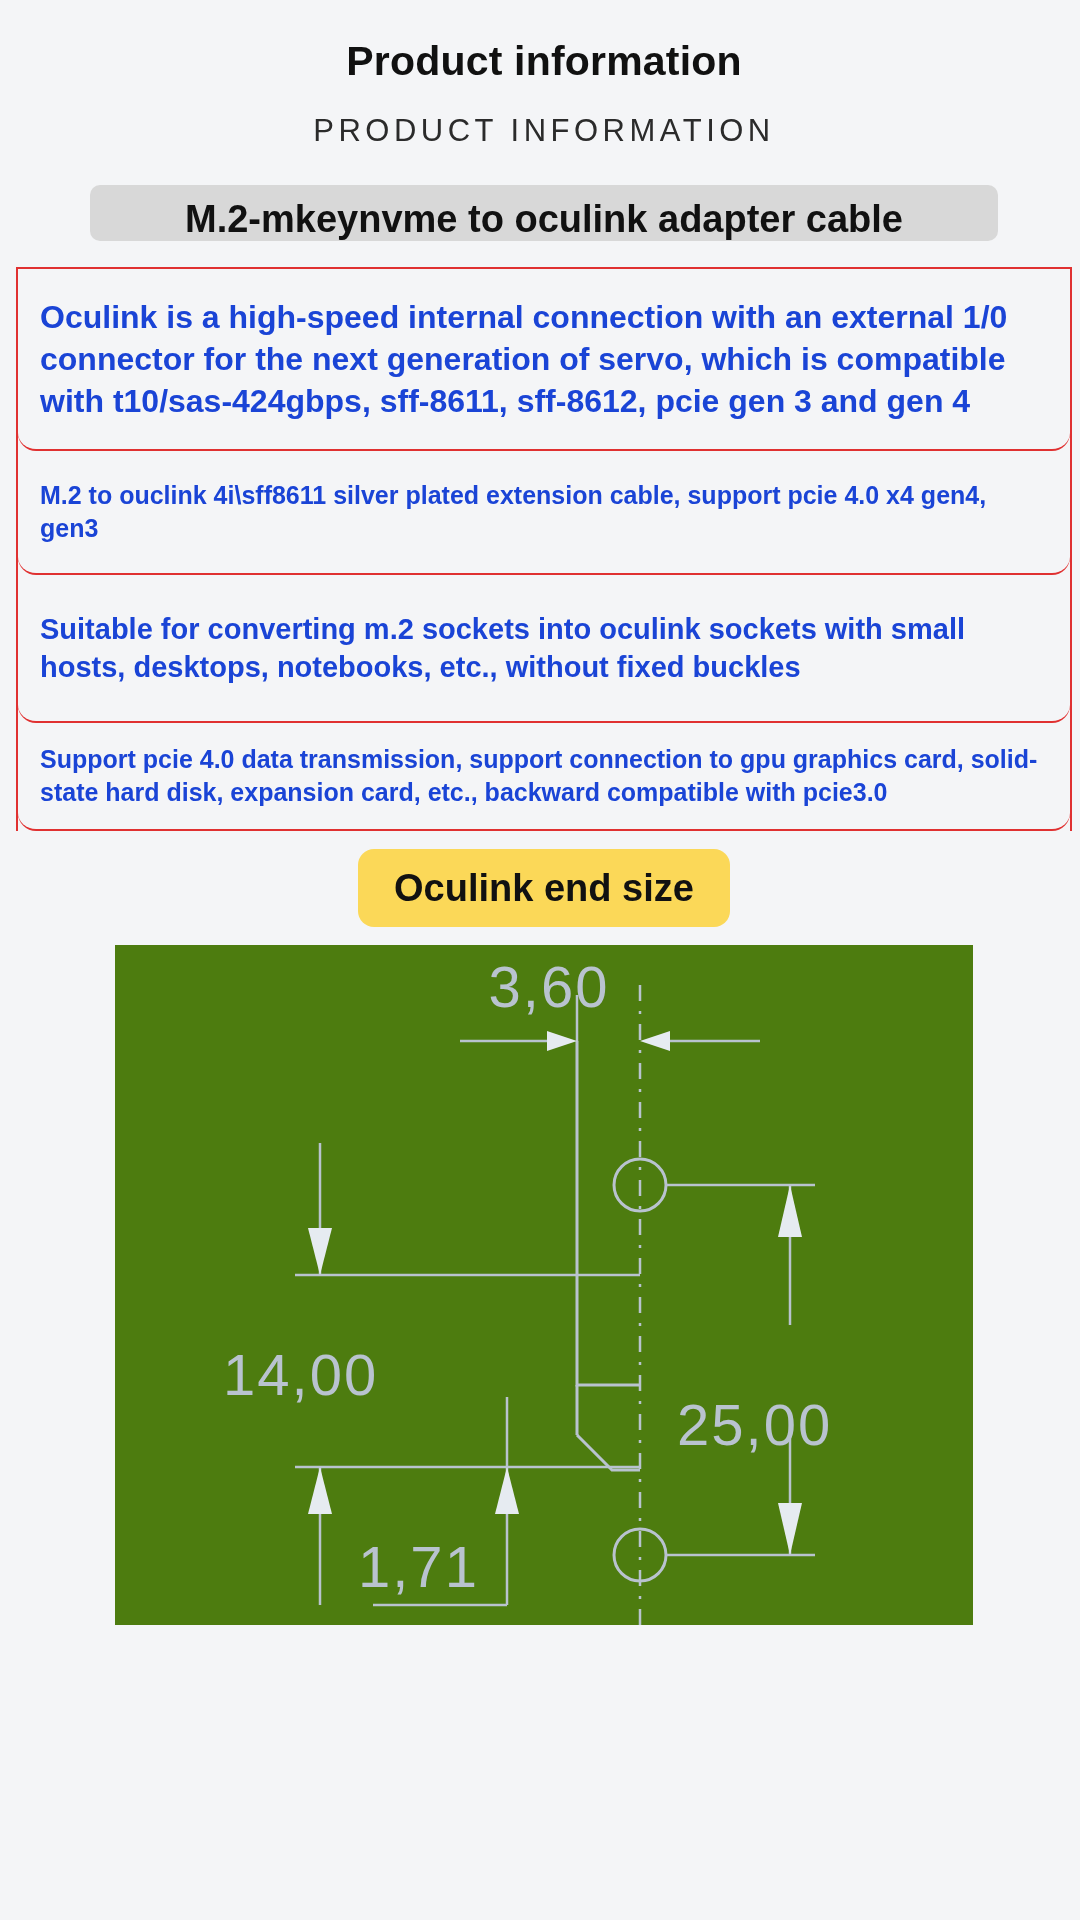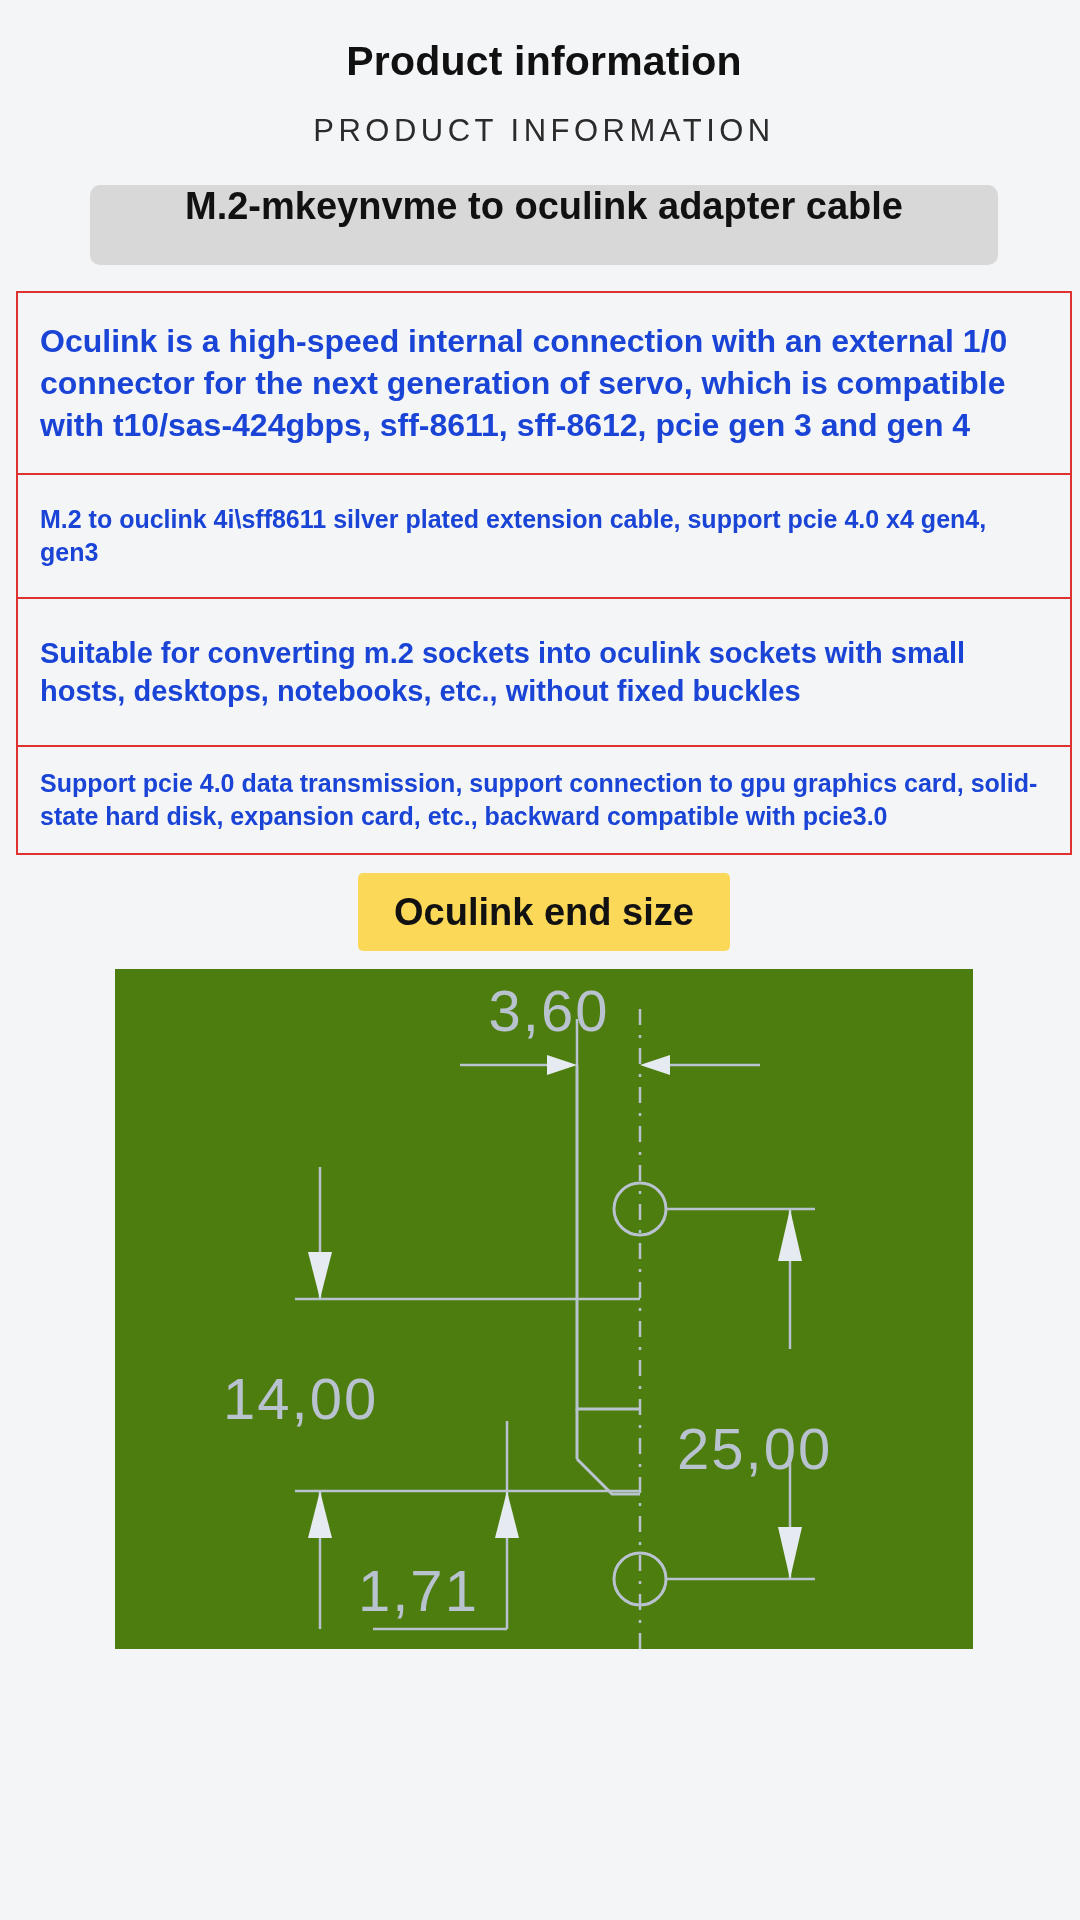--- a/index.html
+++ b/index.html
@@ -33,42 +33,43 @@
     font-size: 31px;
     color: #2b2b2b;
     letter-spacing: 4.5px;
     margin-top: 28px;
     font-weight: normal;
   }
   .name-banner {
     margin: 36px 82px 0 82px;
     background: #d8d8d8;
     border-radius: 10px;
-    height: 80px;
+    height: 56px;
     display: flex;
-    align-items: flex-start;
+    align-items: flex-end;
     justify-content: center;
   }
   .name-banner span {
     font-size: 38px;
     font-weight: bold;
     color: #111111;
   }
   .features {
     margin: 26px 8px 0 8px;
     border: 2px solid #e03131;
     border-bottom: none;
     box-sizing: border-box;
   }
   .feature {
     border-bottom: 2px solid #e03131;
     box-sizing: border-box;
     display: flex;
     align-items: center;
     padding: 14px 22px;
+    border-radius: 18px;
   }
   .feature p {
     margin: 0;
     color: #1a44d6;
     font-weight: bold;
     line-height: 1.32;
   }
   .f1 { height: 182px; }
   .f1 p { font-size: 32px; }
   .f2 { height: 124px; }
@@ -76,21 +77,21 @@
   .f3 { height: 148px; }
   .f3 p { font-size: 29px; }
   .f4 { height: 108px; }
   .f4 p { font-size: 25px; }
 
   .yellow-banner {
     margin: 18px auto 0 auto;
     width: 372px;
     height: 78px;
     background: #fbd858;
-    border-radius: 5px;
+    border-radius: 16px;
     display: flex;
     align-items: center;
     justify-content: center;
   }
   .yellow-banner span {
     font-size: 38px;
     font-weight: bold;
     color: #111111;
   }
 

